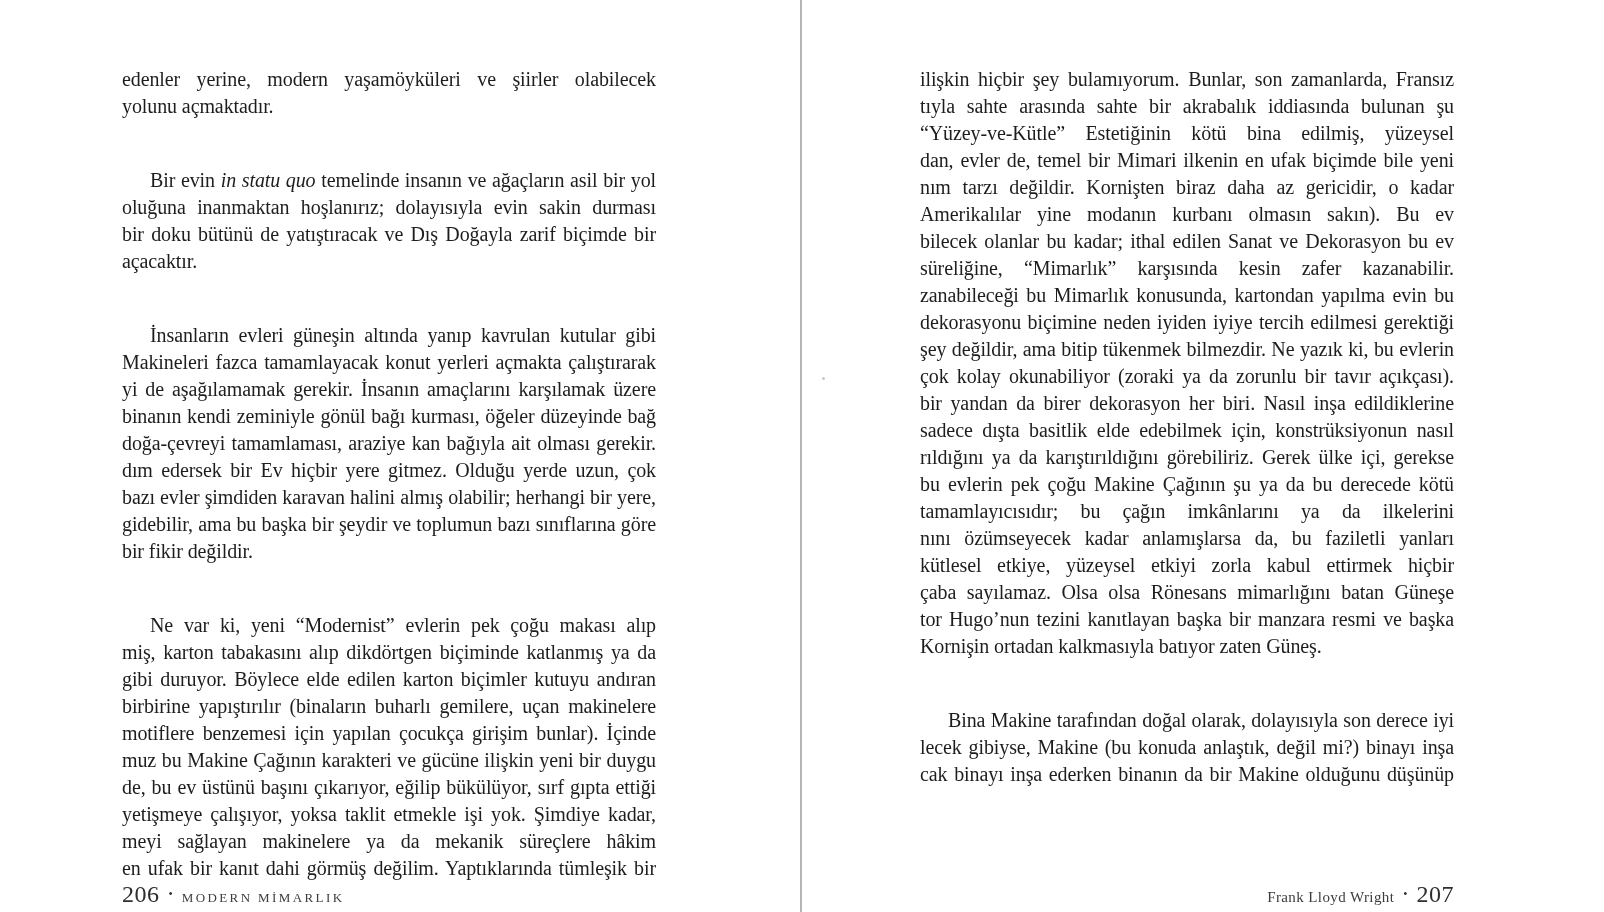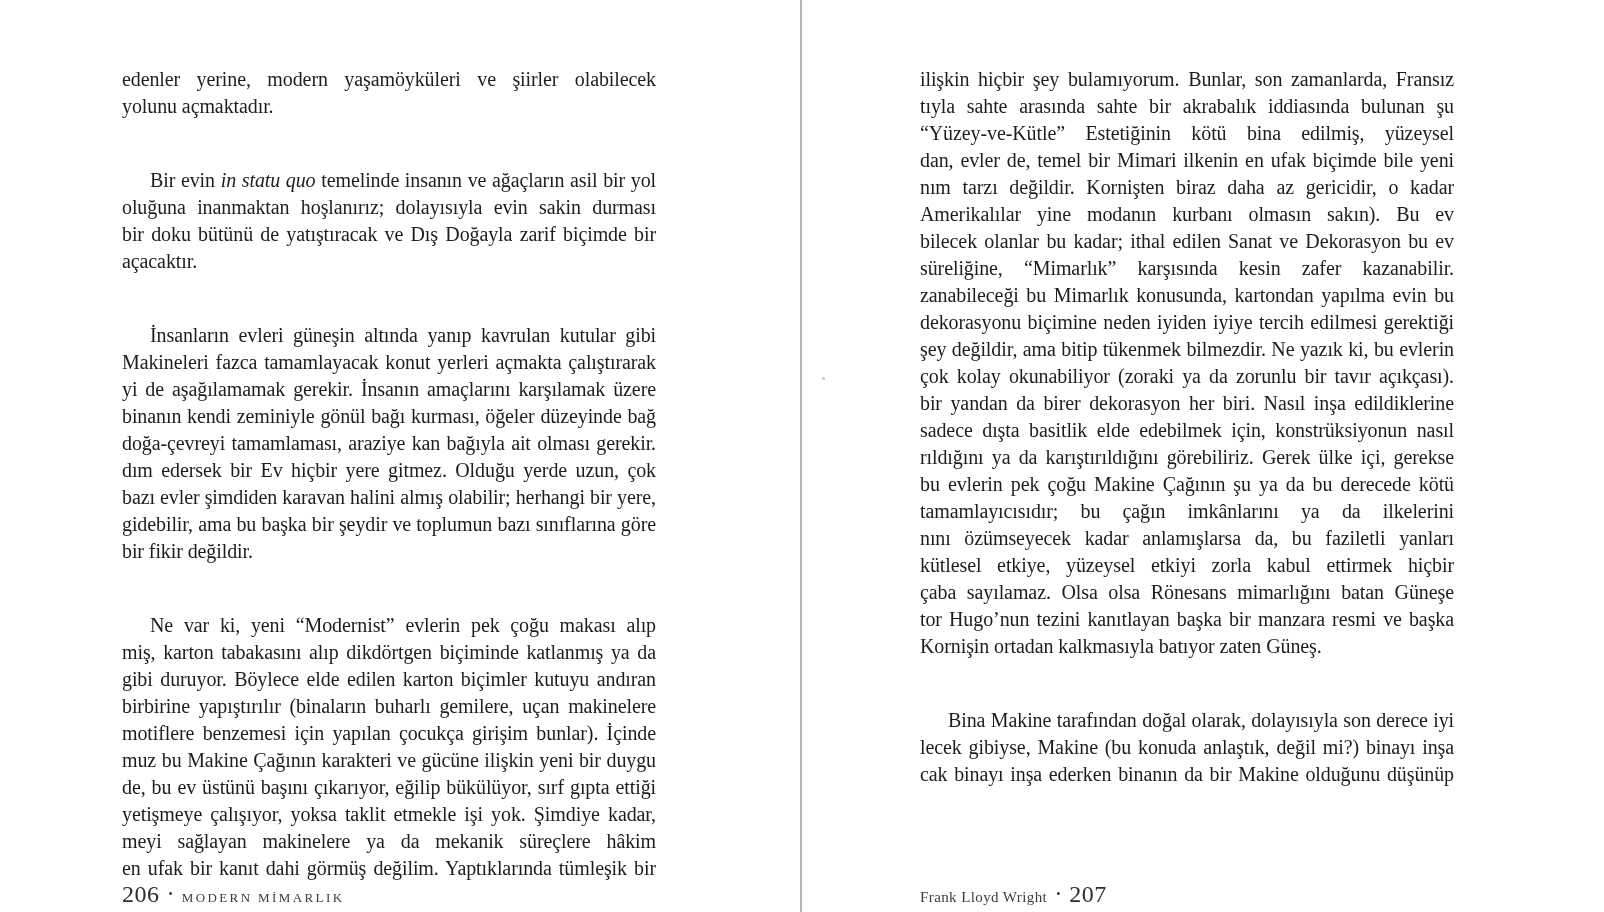--- a/index.html
+++ b/index.html
@@ -39,21 +39,21 @@
   .line.indent { text-indent: 28px; margin-top: 47px; }
   .line.end { text-align-last: left; }
   .it { font-style: italic; }
   .footer {
     position: absolute; top: 881px;
     font-family: Liberation Serif, serif;
     color: #3a3a3a;
     white-space: nowrap;
   }
   .left-footer  { left: 122px; }
-  .right-footer { left: 920px; width: 534px; }
+  .right-footer { left: 920px; width: 534px; text-align: right; }
   .pagenum {
     font-size: 24px;
     font-weight: 400;
     letter-spacing: 0.5px;
     color: #2e2e2e;
   }
   .sep {
     font-size: 12px;
     vertical-align: 4px;
     margin: 0 9px;

